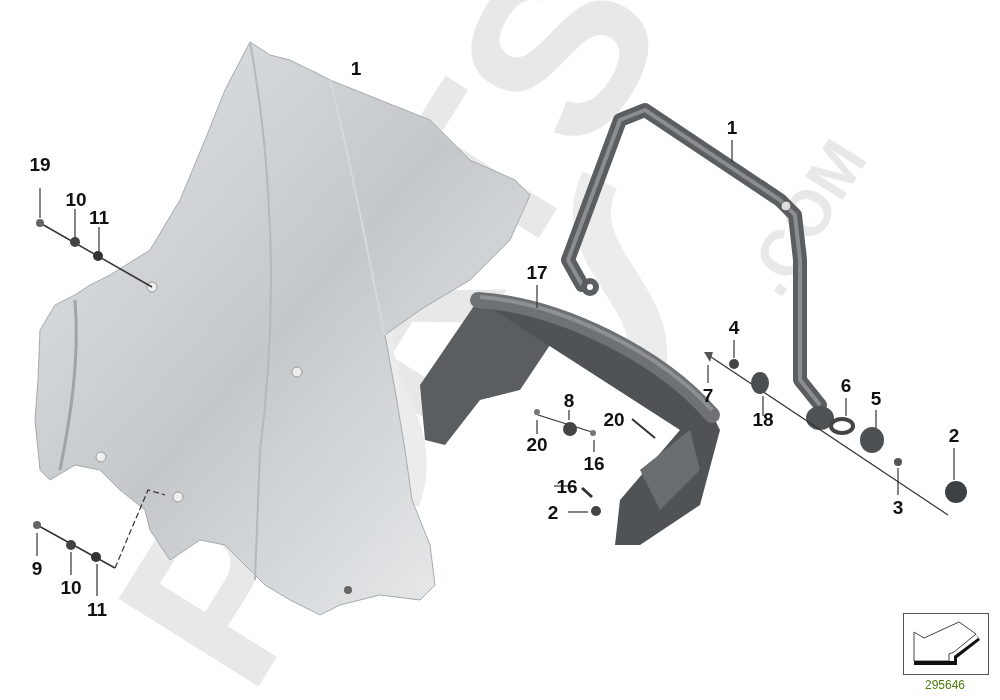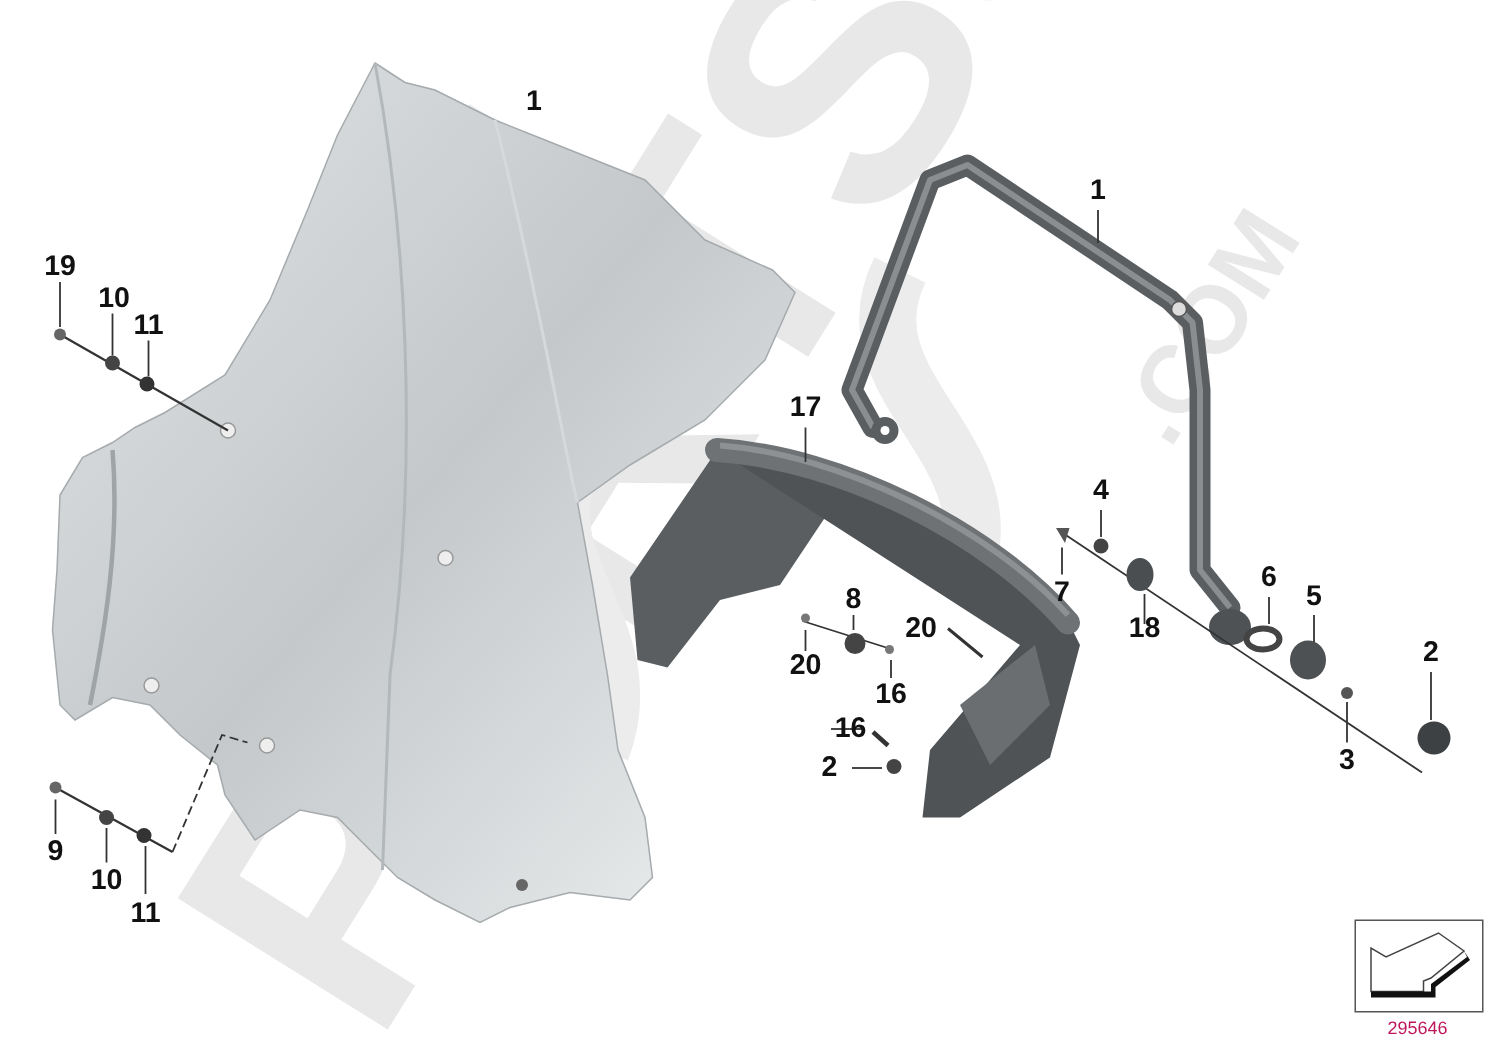--- a/index.html
+++ b/index.html
@@ -1,21 +1,21 @@
 <!DOCTYPE html>
 <html><head>
 <meta charset="utf-8">
 <style>
   html, body { margin:0; padding:0; background:#ffffff; }
   body { width:1000px; height:700px; position:relative; overflow:hidden; font-family:"Liberation Sans", sans-serif; }
   #stage { position:absolute; left:0; top:0; width:1000px; height:700px; }
   .callout { position:absolute; font-family:"Liberation Sans", sans-serif; font-weight:bold; font-size:19px; color:#111; line-height:1; transform:translate(-50%,-50%); white-space:nowrap; }
   .watermark { position:absolute; left:0; top:0; width:1000px; height:700px; pointer-events:none; }
   .refbox { position:absolute; left:903px; top:613px; width:84px; height:60px; border:1px solid #555; background:#fff; }
-  .refnum { position:absolute; left:903px; top:678px; width:84px; text-align:center; font-size:12px; color:#be185d; font-family:"Liberation Sans", sans-serif; }
+  .refnum { position:absolute; left:903px; top:678px; width:84px; text-align:center; font-size:12px; color:#4d7c0f; font-family:"Liberation Sans", sans-serif; }
 </style>
 </head>
 <body>
 
 <div id="stage">
 
   <svg class="watermark" viewBox="0 0 1000 700">
     <g fill="#e8e8e8" font-family="Liberation Sans, sans-serif" font-weight="bold">
       <text x="0" y="0" font-size="240" transform="translate(250,700) rotate(-58)">PARTSS</text>
       <text x="0" y="0" font-size="64" transform="translate(780,300) rotate(-58)">.COM</text>
@@ -115,21 +115,21 @@
     <line x1="708" y1="365" x2="708" y2="383" stroke="#333" stroke-width="1.2"></line>
     <line x1="734" y1="340" x2="734" y2="358" stroke="#333" stroke-width="1.2"></line>
     <line x1="763" y1="396" x2="763" y2="416" stroke="#333" stroke-width="1.2"></line>
     <line x1="846" y1="398" x2="846" y2="416" stroke="#333" stroke-width="1.2"></line>
     <line x1="876" y1="410" x2="876" y2="428" stroke="#333" stroke-width="1.2"></line>
     <line x1="954" y1="448" x2="954" y2="480" stroke="#333" stroke-width="1.2"></line>
     <line x1="898" y1="468" x2="898" y2="495" stroke="#333" stroke-width="1.2"></line>
   </svg>
 
   <span class="callout" style="left:356px;top:68px;">1</span>
-  <span class="callout" style="left:40px;top:178px;">19</span>
+  <span class="callout" style="left:40px;top:164px;">19</span>
   <span class="callout" style="left:76px;top:199px;">10</span>
   <span class="callout" style="left:99px;top:217px;">11</span>
   <span class="callout" style="left:37px;top:568px;">9</span>
   <span class="callout" style="left:71px;top:587px;">10</span>
   <span class="callout" style="left:97px;top:609px;">11</span>
   <span class="callout" style="left:732px;top:127px;">1</span>
   <span class="callout" style="left:537px;top:272px;">17</span>
   <span class="callout" style="left:734px;top:327px;">4</span>
   <span class="callout" style="left:708px;top:395px;">7</span>
   <span class="callout" style="left:763px;top:419px;">18</span>

